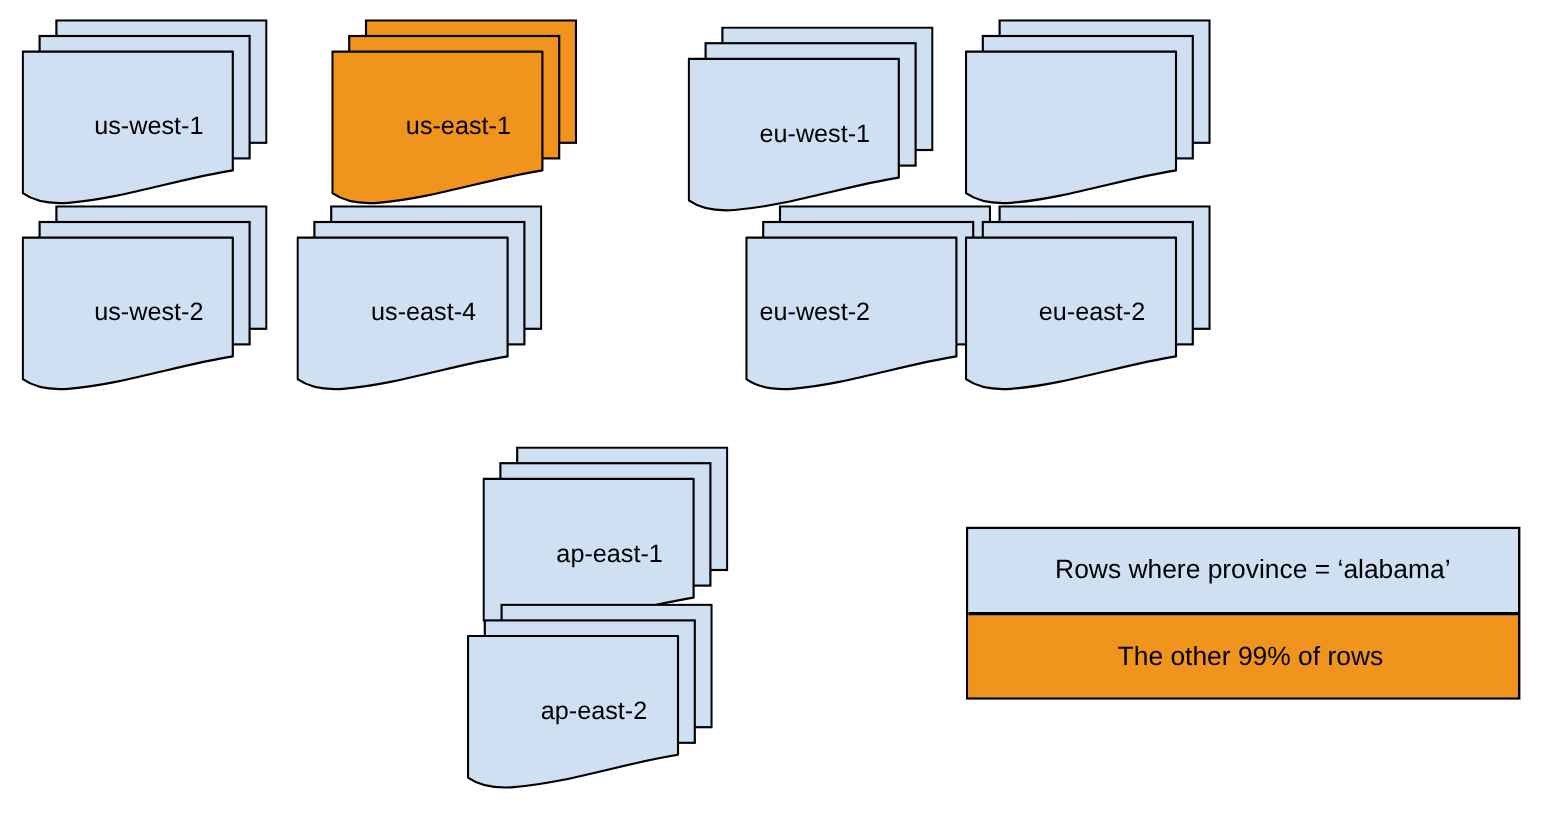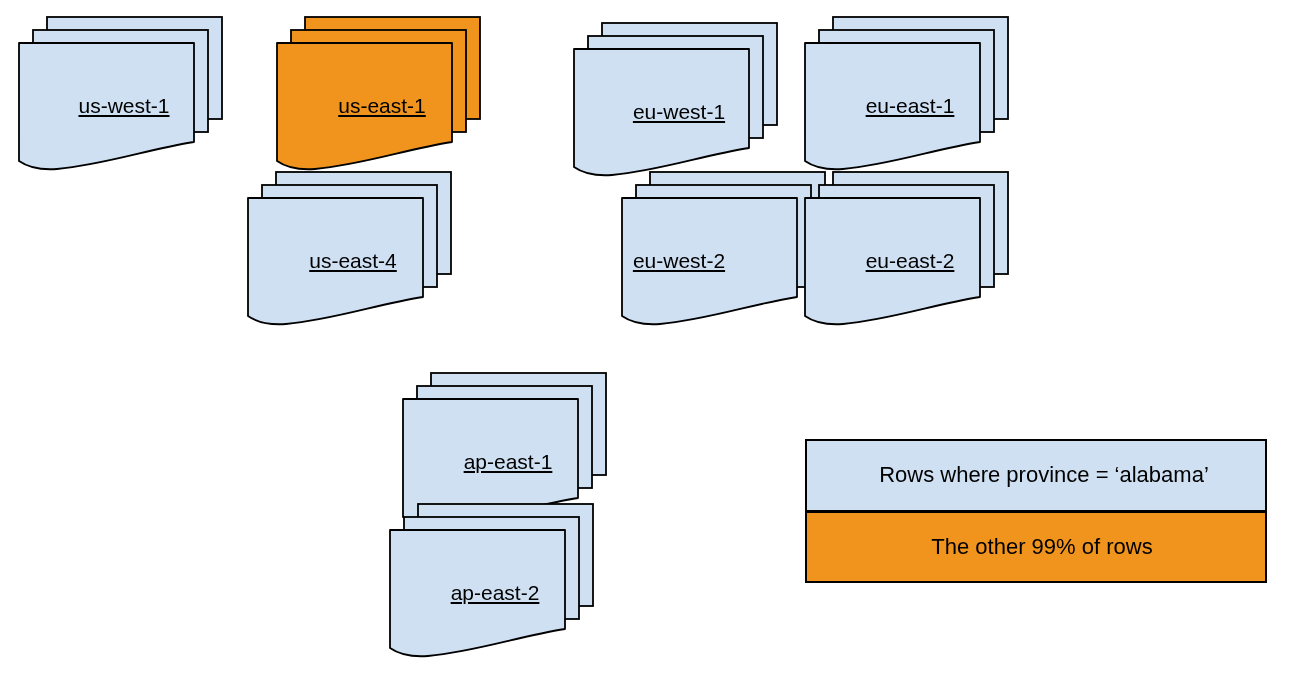--- a/index.html
+++ b/index.html
@@ -31,21 +31,20 @@
     top: 27px;
     width: 210px;
     height: 126px;
     display: flex;
     align-items: center;
     justify-content: center;
     font-size: 21px;
     color: var(--text, #000000);
     white-space: nowrap;
     pointer-events: none;
-    text-decoration: underline;
   }
   .legend {
     position: absolute;
     left: 805px;
     top: 439px;
     width: 462px;
     height: 144px;
     box-sizing: border-box;
     border: 2px solid var(--outline, #000000);
     display: flex;
@@ -100,23 +99,28 @@
     <svg>
         <use href="#doc-stack"></use>
       </svg>
     <div class="stack-label">eu-west-1</div>
   </div>
 
   <div class="stack" style="left:804px; top:16px;">
     <svg>
         <use href="#doc-stack"></use>
       </svg>
-    <div class="stack-label">eu-east-1</div>
   </div>
 
+  <div class="stack" style="left:18px; top:171px;">
+    <svg>
+        <use href="#doc-stack"></use>
+      </svg>
+    <div class="stack-label">us-west-2</div>
+  </div>
 
   <div class="stack" style="left:247px; top:171px;">
     <svg>
         <use href="#doc-stack"></use>
       </svg>
     <div class="stack-label">us-east-4</div>
   </div>
 
   <div class="stack" style="left:573px; top:171px;padding-left:48px;">
     <svg>

